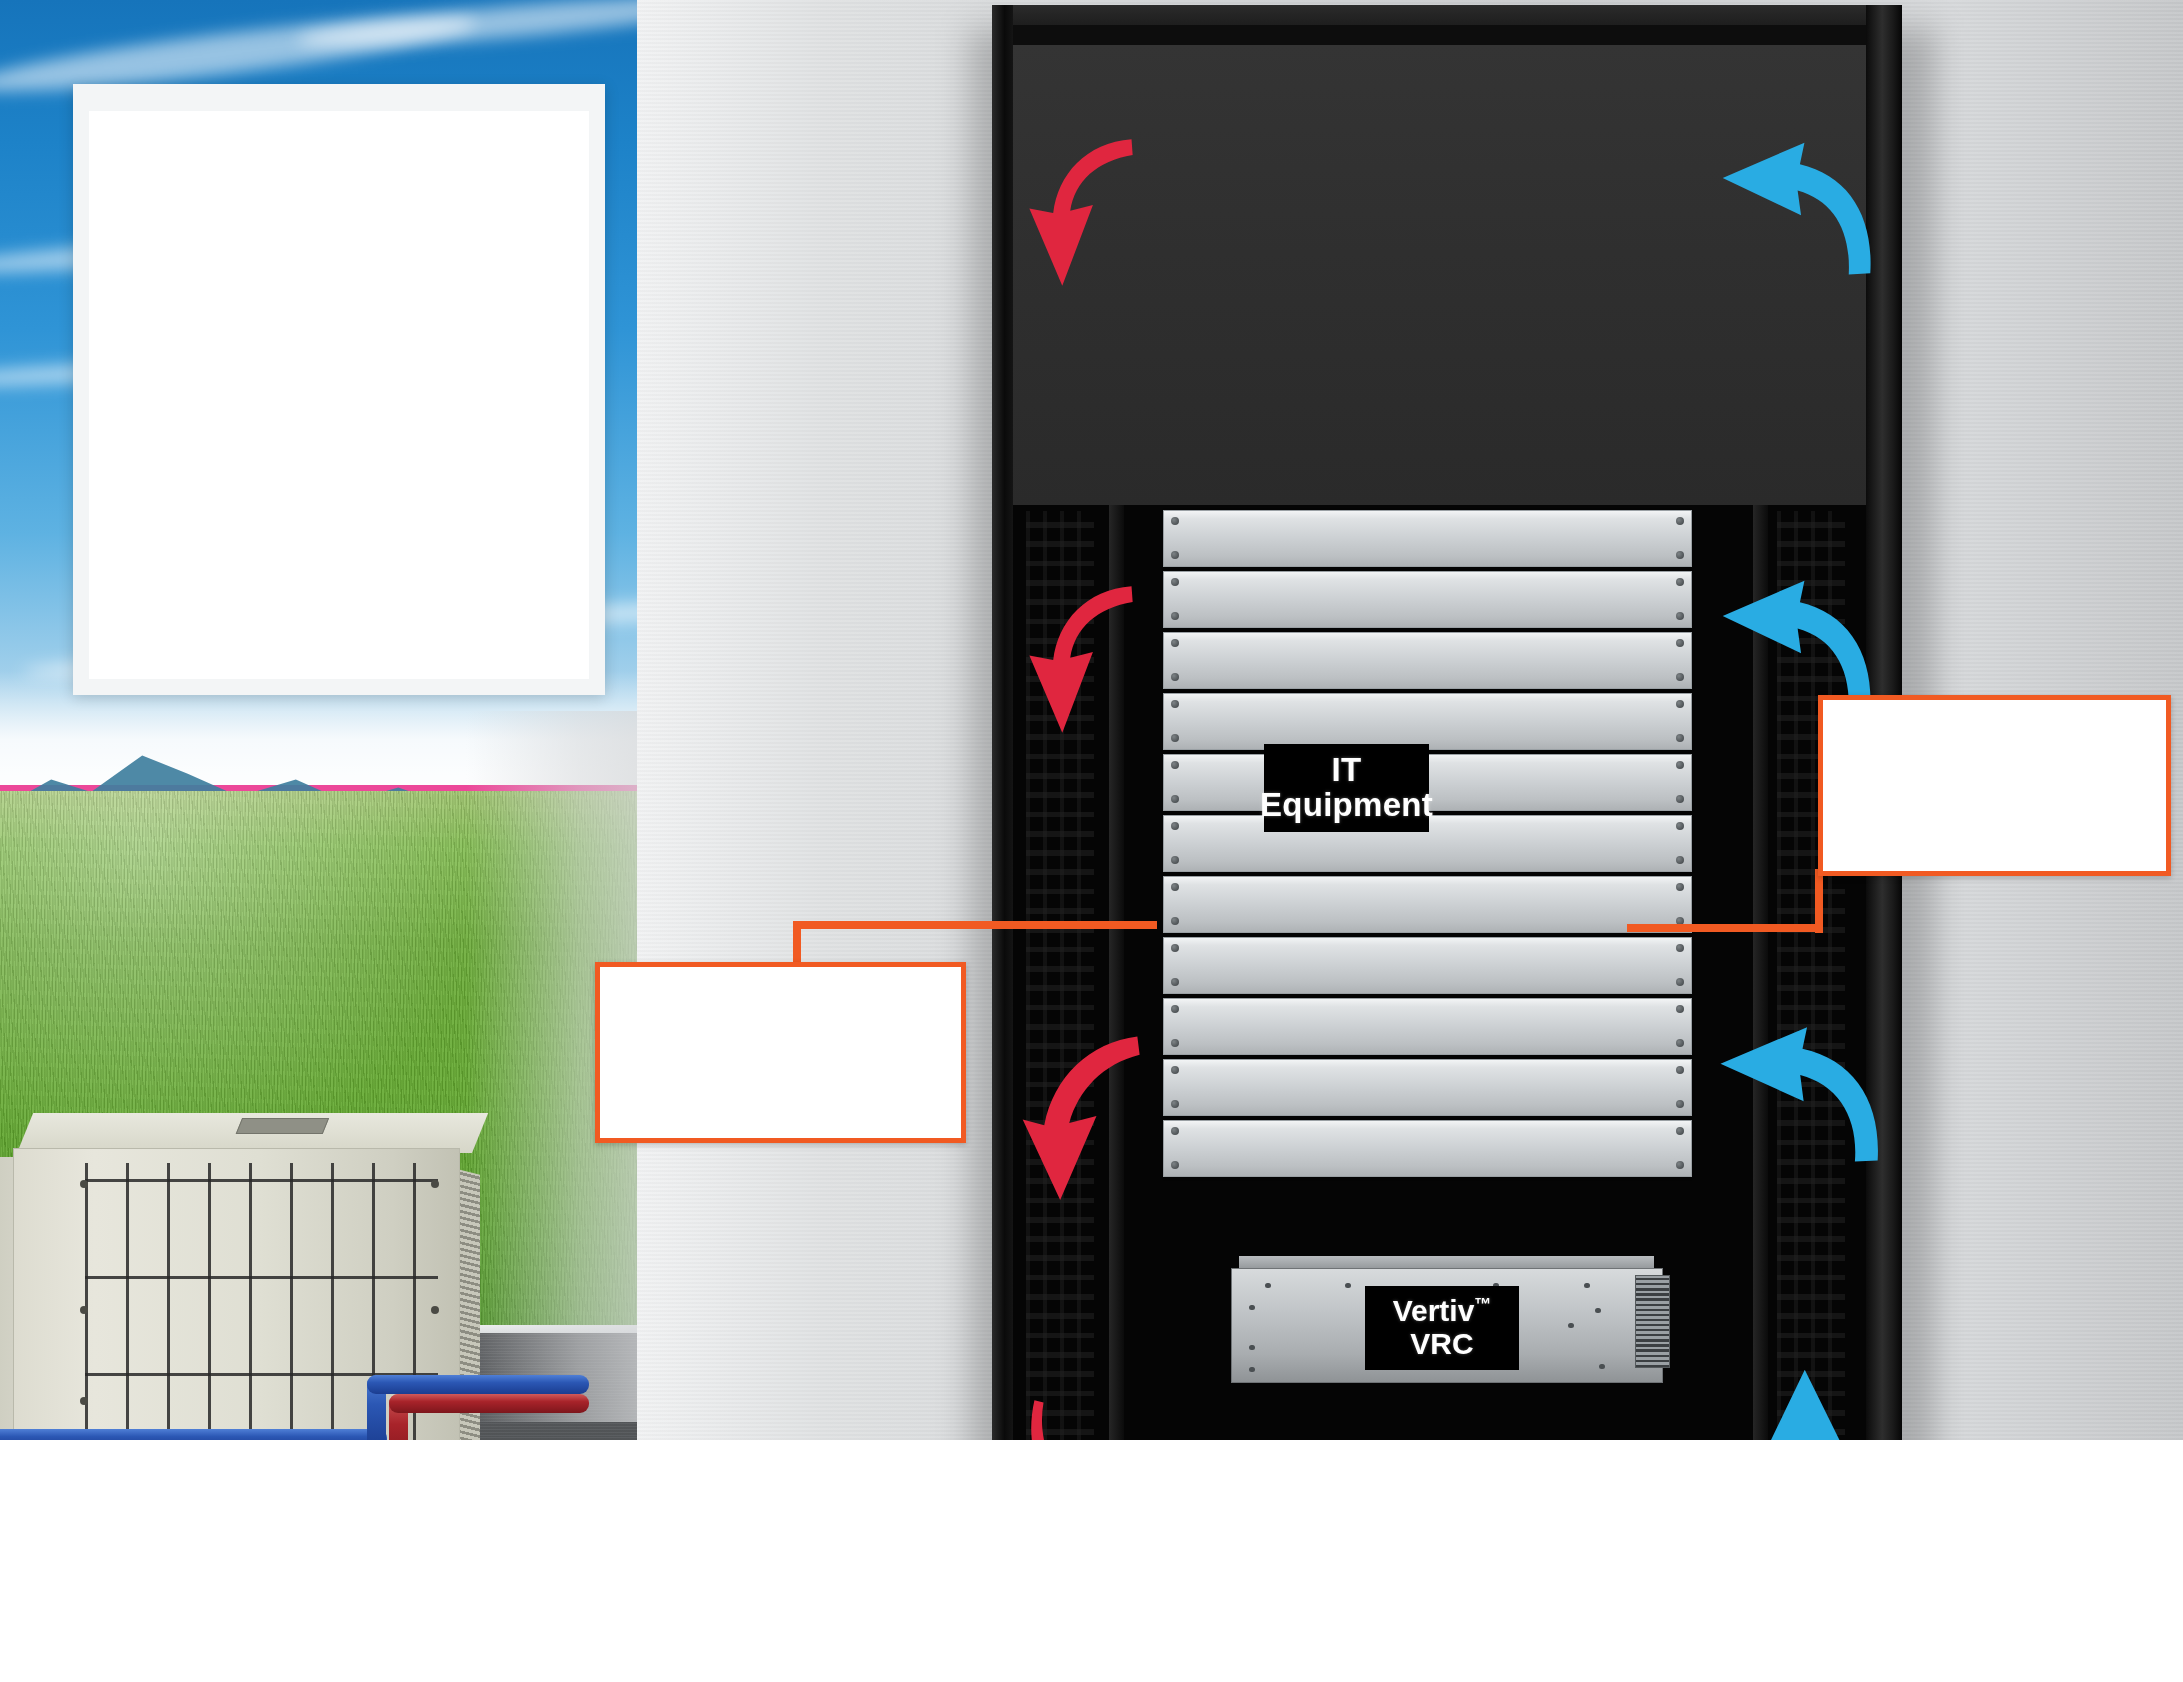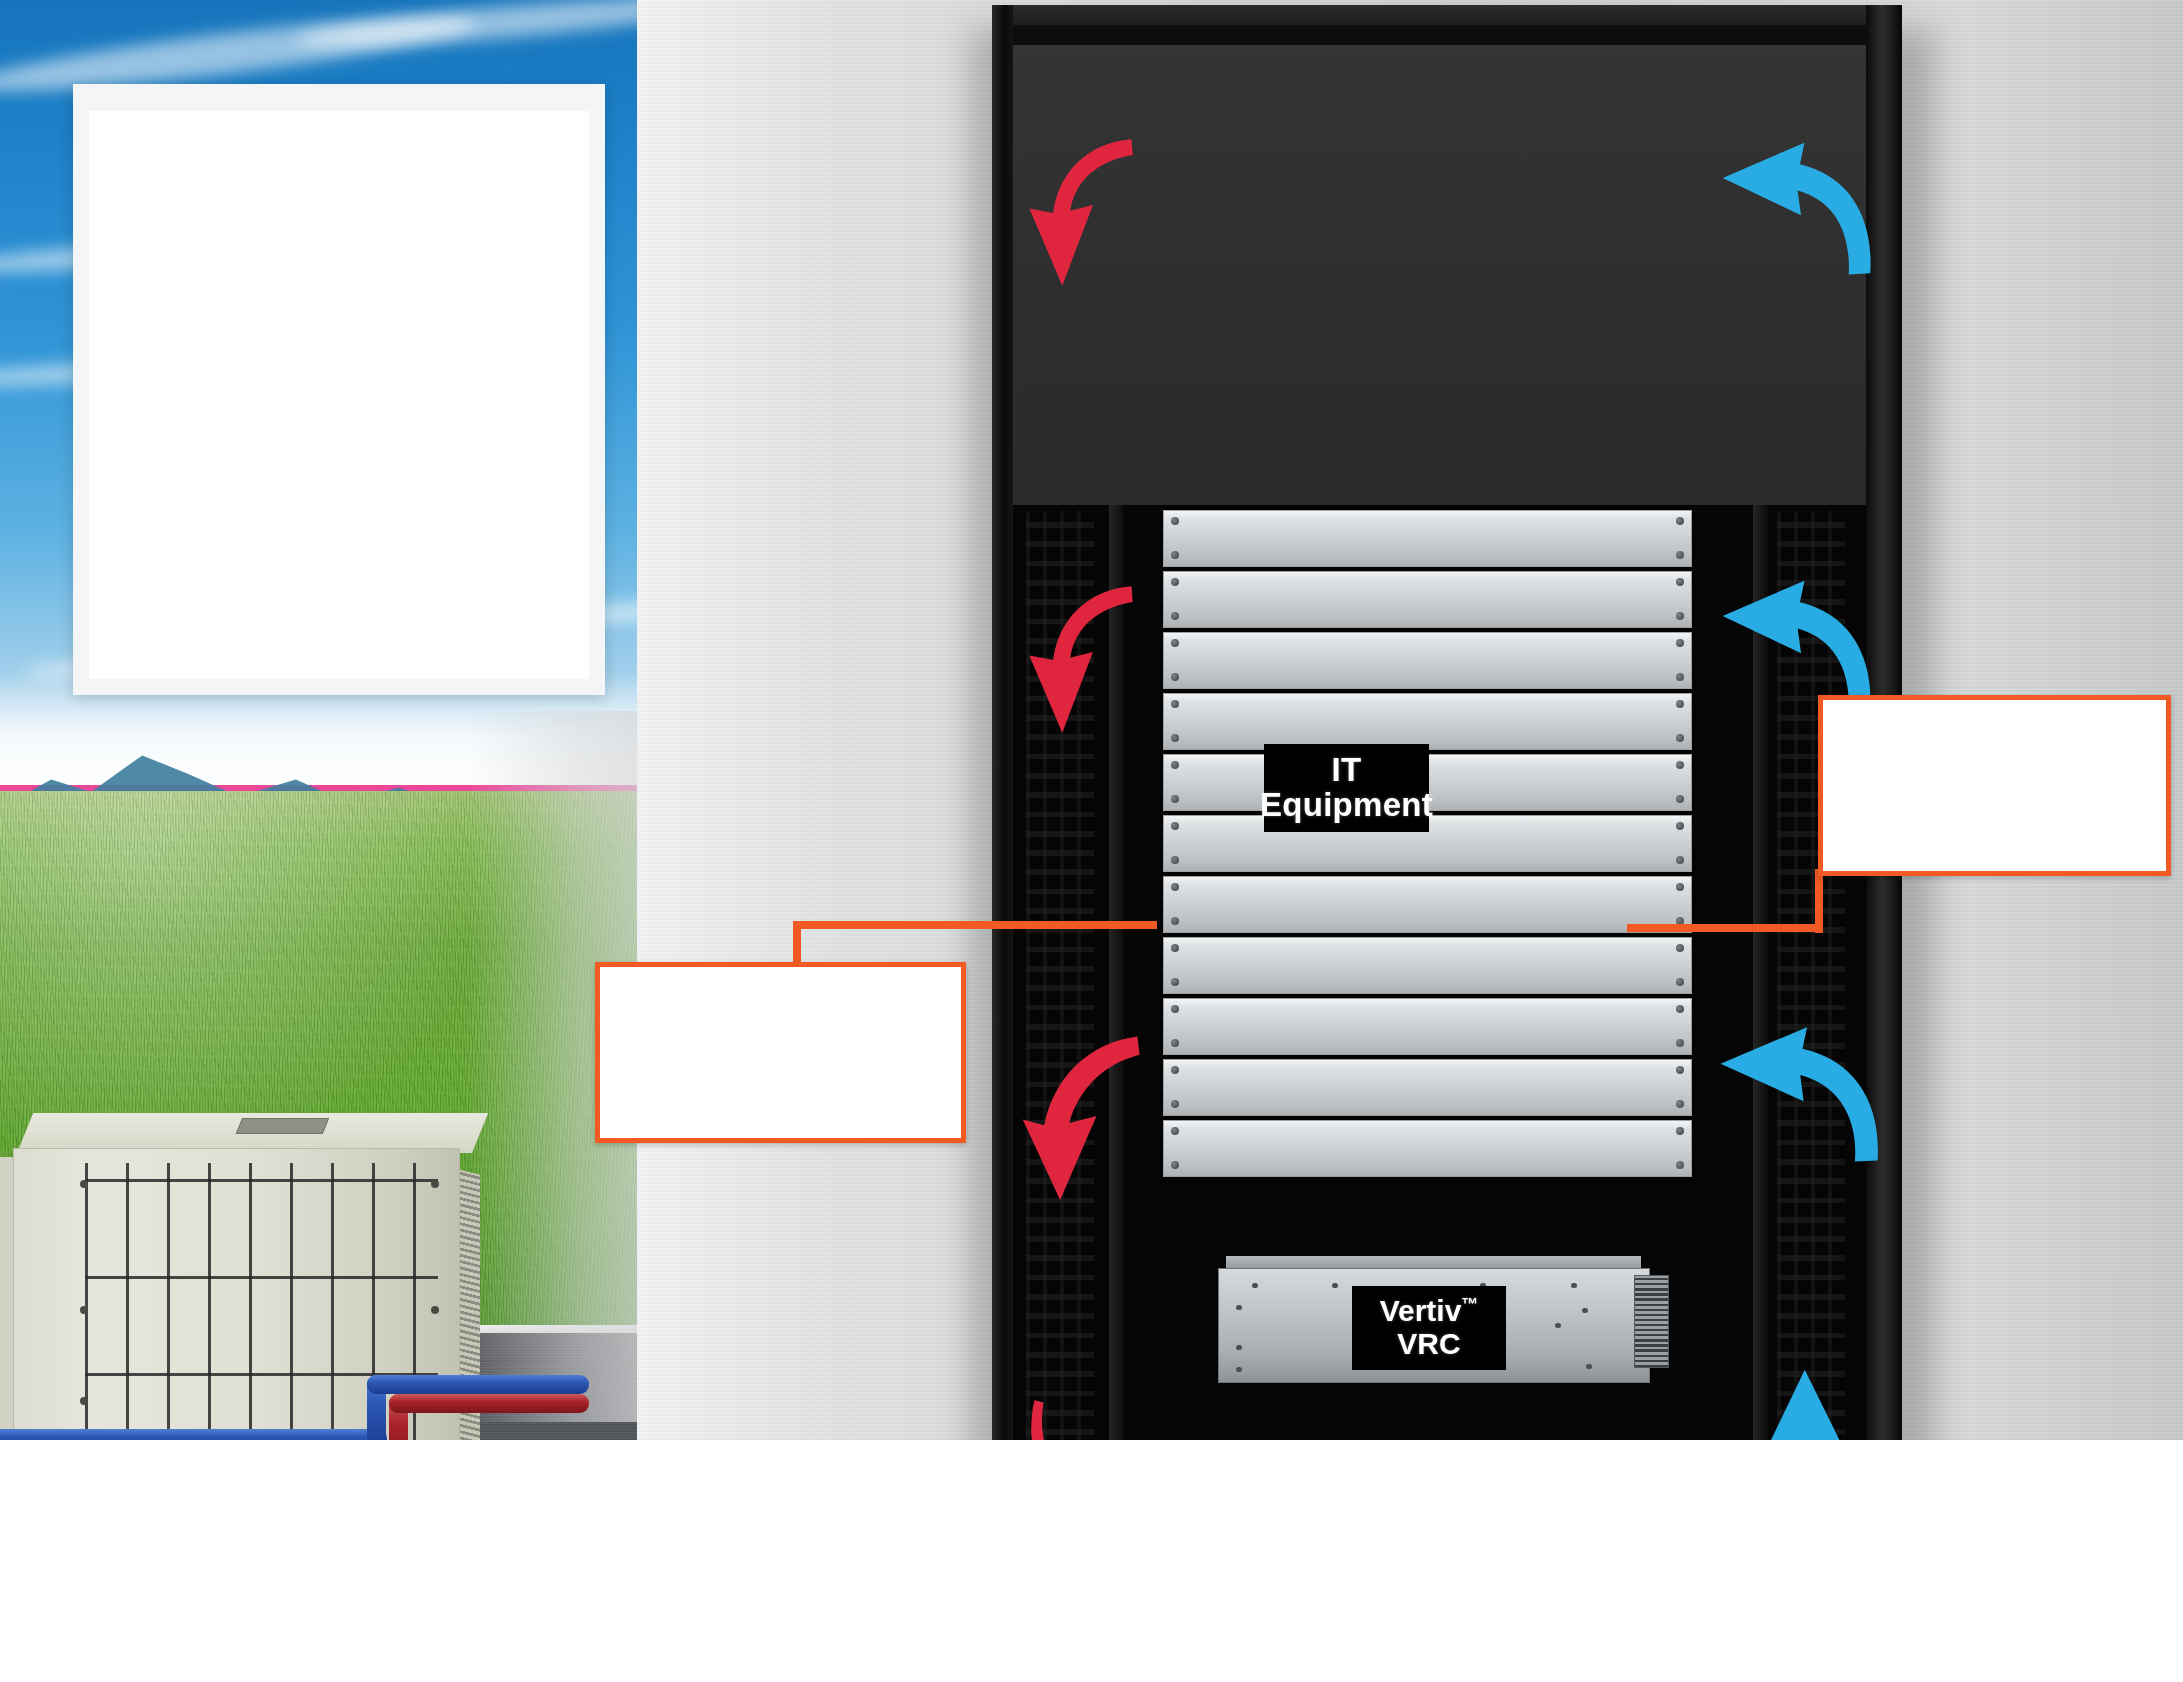--- a/index.html
+++ b/index.html
@@ -206,21 +206,21 @@
   .it-label{
     position:absolute;left:272px;top:739px;width:165px;height:88px;
     background:#000;color:#fff;
     display:flex;flex-direction:column;align-items:center;justify-content:center;
     font-size:33px;font-weight:bold;line-height:1.06;letter-spacing:0.3px;
     text-shadow:0 0 3.4px rgba(255,255,255,.35);
   }
 
   
   .vrc{
-    position:absolute;left:226px;top:1251px;width:432px;height:131px;padding-left:12px;
+    position:absolute;left:239px;top:1251px;width:432px;height:131px;
   }
   .vrc-top{
     position:absolute;left:8px;top:0;width:415px;height:15px;
     background:linear-gradient(180deg,#b9bdc0,#8e9295);
   }
   .vrc-body{
     position:absolute;left:0;top:12.5px;width:430px;height:113px;
     background:linear-gradient(180deg,#d7dadc 0%,#c2c6c9 35%,#a9adb0 75%,#8f9396 100%);
     border:1.1px solid #6f7376;
   }

